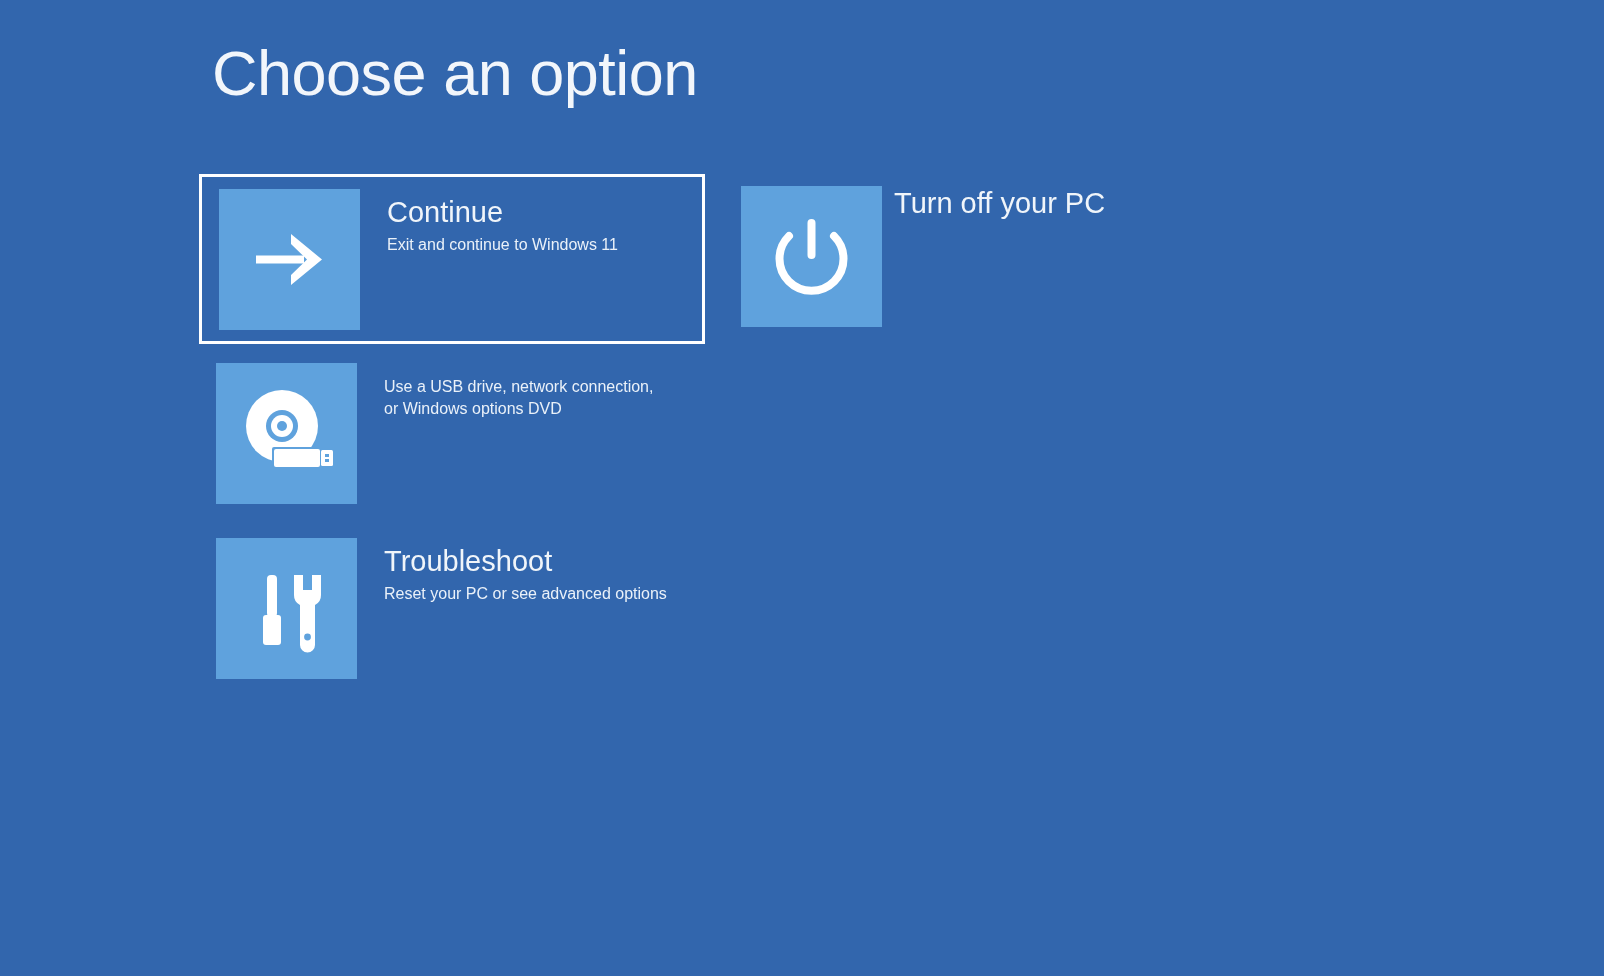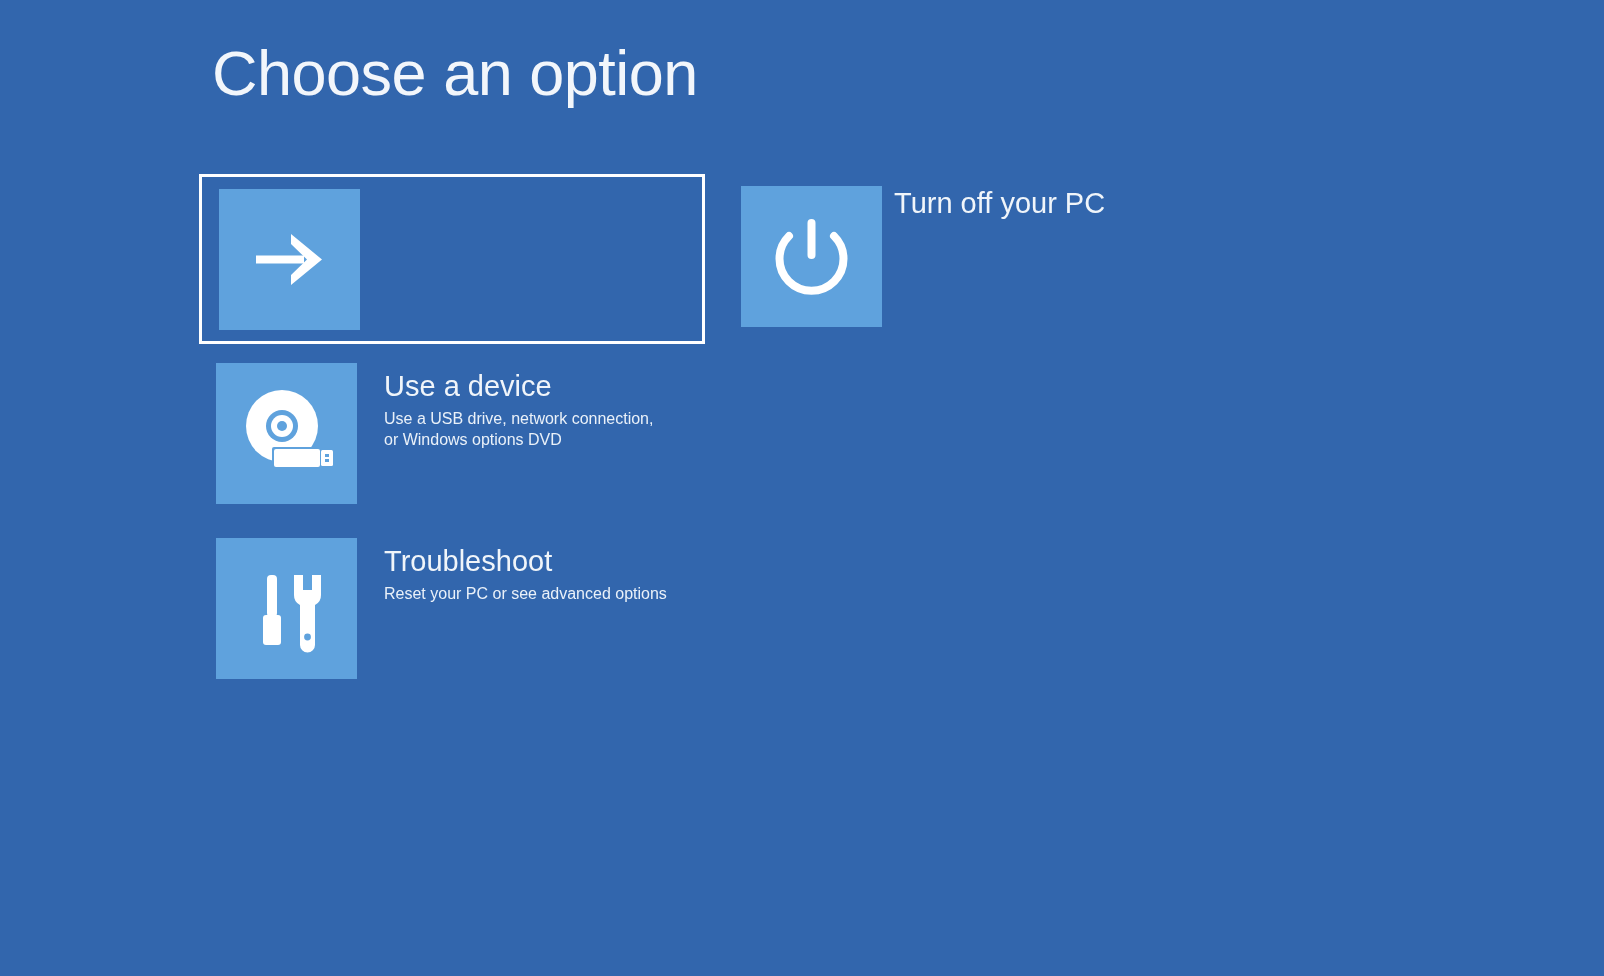--- a/index.html
+++ b/index.html
@@ -135,39 +135,42 @@
 <div id="screen">
 
   <div id="page-title">Choose an option</div>
 
   <div class="option-row" id="row-continue">
     <div class="option-tile">
       <svg class="icon-svg" viewBox="0 0 141 141">
         <rect x="37" y="66.5" width="48" height="8" fill="#ffffff"></rect>
         <polygon points="72,45 103,70.5 72,96 72,86 88,70.5 72,55" fill="#ffffff"></polygon>
       </svg>
+    </div>
+    <div class="option-text">
+      <div class="option-title">Continue</div>
+      <div class="option-sub">Exit and continue to Windows 11</div>
     </div>
   </div>
 
   <div class="option-row" id="row-usedevice">
     <div class="option-tile">
       <svg class="icon-svg" viewBox="0 0 141 141">
         <circle cx="66" cy="63" r="36" fill="#ffffff"></circle>
         <circle cx="66" cy="63" r="16" fill="#5fa2dd"></circle>
         <circle cx="66" cy="63" r="11" fill="#ffffff"></circle>
         <circle cx="66" cy="63" r="5" fill="#5fa2dd"></circle>
         <rect x="56" y="84" width="48" height="20" rx="2" fill="#5fa2dd"></rect>
         <rect x="58" y="86" width="46" height="18" rx="2" fill="#ffffff"></rect>
         <rect x="105" y="87" width="12" height="16" rx="1.5" fill="#ffffff"></rect>
         <rect x="109" y="91" width="4" height="3" fill="#5fa2dd"></rect>
         <rect x="109" y="96" width="4" height="3" fill="#5fa2dd"></rect>
       </svg>
     </div>
     <div class="option-text">
-      <div class="option-title">Use a device</div>
       <div class="option-sub">Use a USB drive, network connection,
 or Windows options DVD</div>
     </div>
   </div>
 
   <div class="option-row" id="row-troubleshoot">
     <div class="option-tile">
       <svg class="icon-svg" viewBox="0 0 141 141">
 
         <rect x="51" y="37" width="10" height="42" rx="4" fill="#ffffff"></rect>

